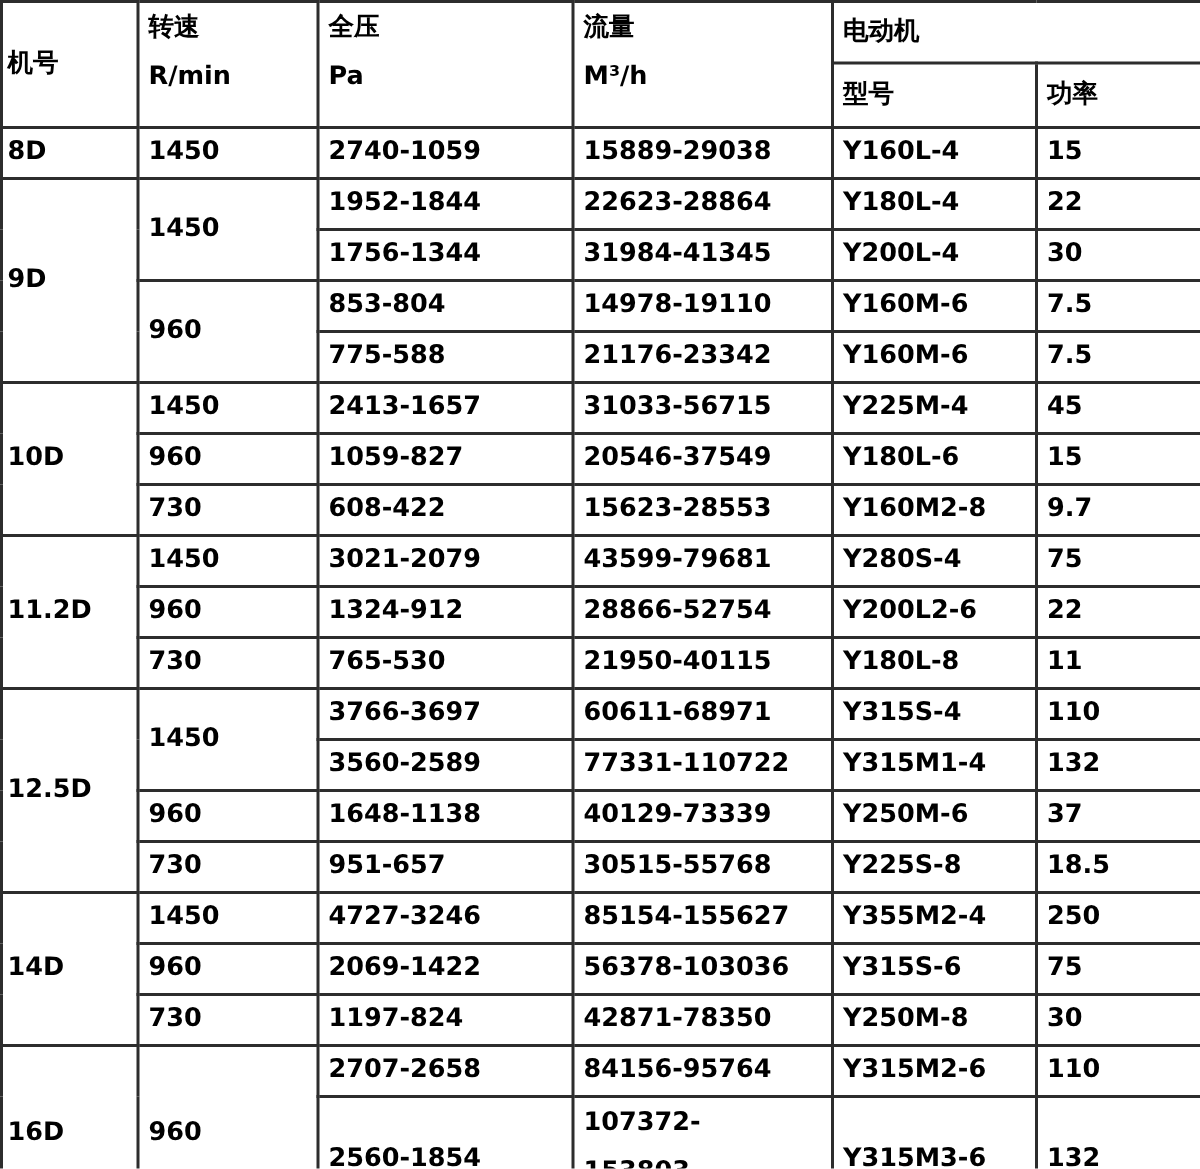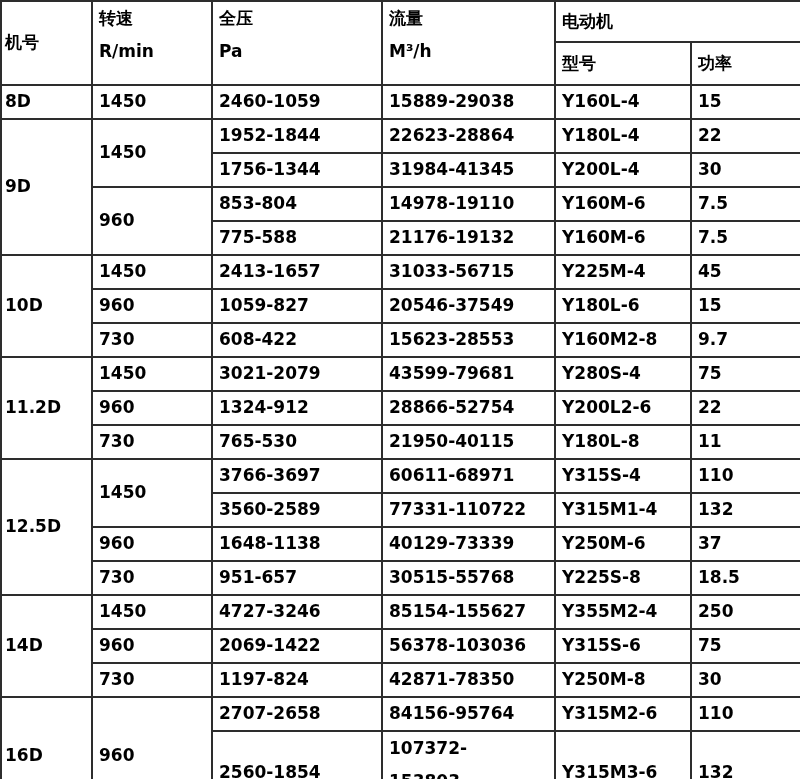--- a/index.html
+++ b/index.html
@@ -57,21 +57,21 @@
       <td colspan="2">电动机</td>
     </tr>
     <tr class="hr2">
       <td>型号</td>
       <td>功率</td>
     </tr>
 
     <tr class="r">
       <td class="first">8D</td>
       <td>1450</td>
-      <td>2460-1059</td>
+      <td>2740-1059</td>
       <td>15889-29038</td>
       <td>Y160L-4</td>
       <td>15</td>
     </tr>
 
     <tr class="r">
       <td class="first" rowspan="4">9D</td>
       <td rowspan="2">1450</td>
       <td>1952-1844</td>
       <td>22623-28864</td>
@@ -86,21 +86,21 @@
     </tr>
     <tr class="r">
       <td rowspan="2">960</td>
       <td>853-804</td>
       <td>14978-19110</td>
       <td>Y160M-6</td>
       <td>7.5</td>
     </tr>
     <tr class="r">
       <td>775-588</td>
-      <td>21176-19132</td>
+      <td>21176-23342</td>
       <td>Y160M-6</td>
       <td>7.5</td>
     </tr>
 
     <tr class="r">
       <td class="first" rowspan="3">10D</td>
       <td>1450</td>
       <td>2413-1657</td>
       <td>31033-56715</td>
       <td>Y225M-4</td>

